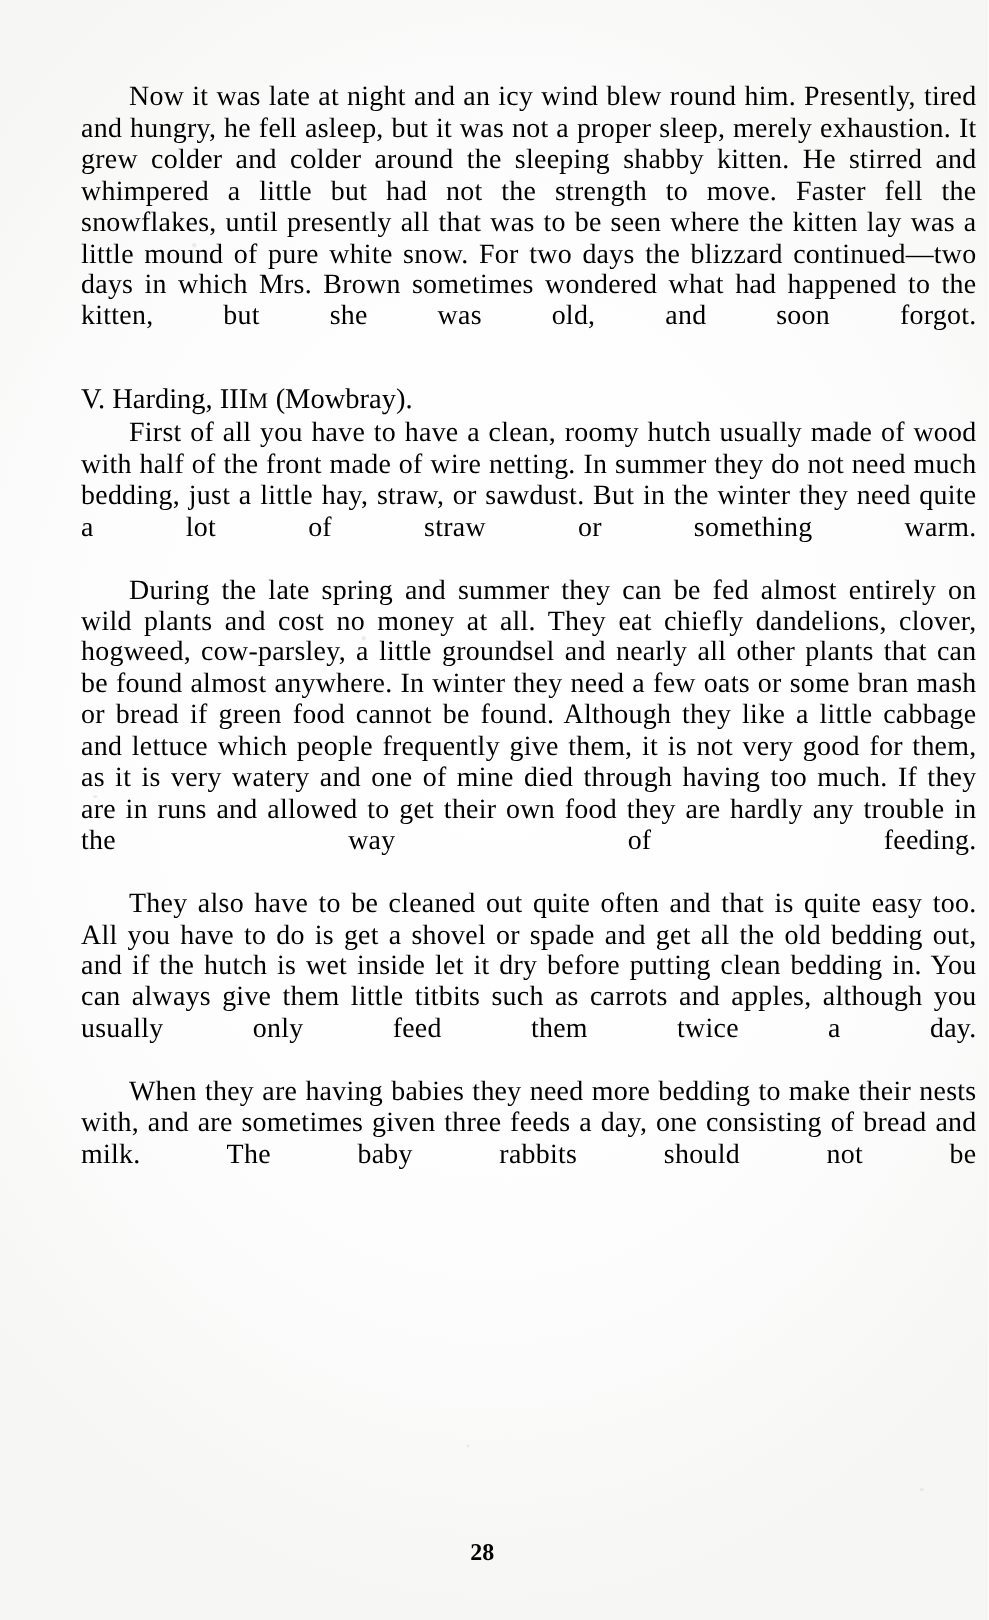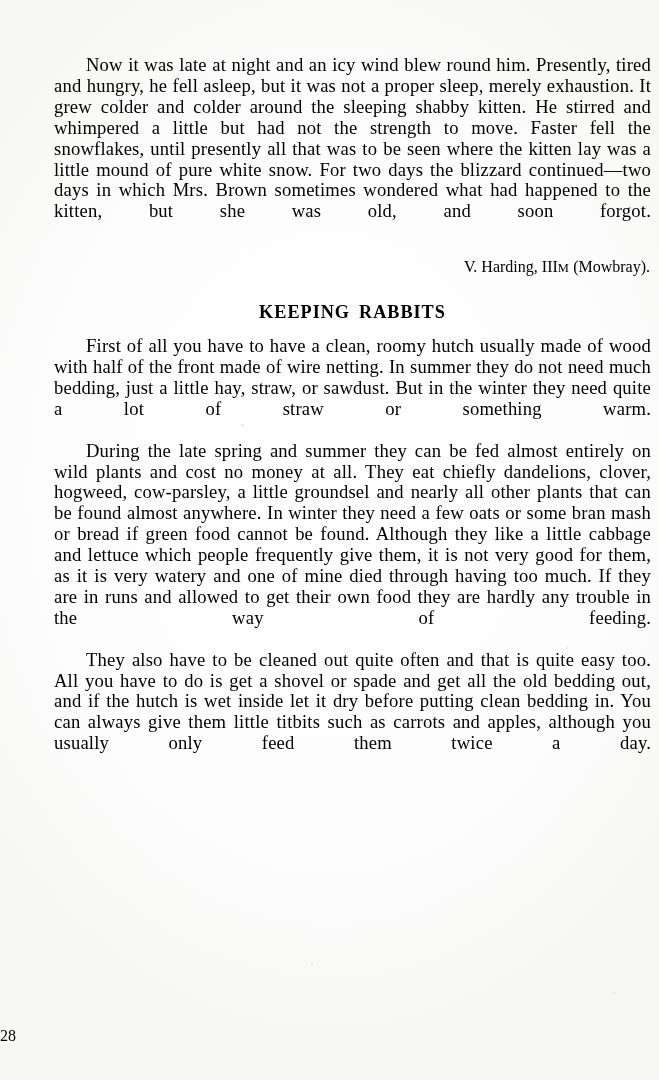--- a/index.html
+++ b/index.html
@@ -54,22 +54,21 @@
   
   p.para::after {
     content: "";
     display: inline-block;
     width: 100%;
   }
 
   .byline {
     margin: 0;
     padding-top: 14px;
-    text-align: right;
-    font-size: 16px;
+    font-size: 19px;
     line-height: 20.9px;
     padding-right: 1px;
   }
   .byline .smallcaps {
     font-size: 0.78em;
     letter-spacing: .02em;
   }
 
   h2.heading {
     margin: 0;
@@ -81,22 +80,24 @@
     font-weight: bold;
     letter-spacing: .055em;
   }
   h2.heading .gap { display: inline-block; width: 9px; }
 
   .pageno {
     position: absolute;
     left: 0;
     right: 16px;
     top: 1027px;
+    text-align: center;
     font-size: 16px;
     line-height: 18px;
+    font-weight: bold;
   }
 
   
   .textblock, .pageno {
     text-rendering: optimizeLegibility;
     filter: contrast(1.06) saturate(0);
   }
 </style>
 </head>
 <body>
@@ -112,25 +113,25 @@
 </div>
 
 <div class="textblock">
 
   <p class="para">Now it was late at night and an icy wind blew round him. Presently, tired and hungry, he fell asleep, but it was not a proper sleep, merely exhaustion.  It grew colder and colder around the sleeping shabby kitten.  He stirred and whimpered a little but had not the strength to move.  Faster fell the snowflakes, until presently all that was to be seen where the kitten lay was a little mound of pure white snow.  For two days the blizzard continued—two days in which Mrs. Brown sometimes wondered what had happened to the kitten, but she was old, and soon forgot.</p>
 
 
 
   <p class="byline"><span>V. Harding,</span> <span>III</span><span class="smallcaps">M</span> <span>(Mowbray).</span></p>
 
-  <h2 class="heading"><span>KEEPING</span><span class="gap"></span><span>RABBITS</span></h2>
 
 
   <p class="para">First of all you have to have a clean, roomy hutch usually made of wood with half of the front made of wire netting.  In summer they do not need much bedding, just a little hay, straw, or sawdust.  But in the winter they need quite a lot of straw or something warm.</p>
 
   <p class="para">During the late spring and summer they can be fed almost entirely on wild plants and cost no money at all.  They eat chiefly dandelions, clover, hogweed, cow-parsley, a little groundsel and nearly all other plants that can be found almost anywhere.  In winter they need a few oats or some bran mash or bread if green food cannot be found.  Although they like a little cabbage and lettuce which people frequently give them, it is not very good for them, as it is very watery and one of mine died through having too much.  If they are in runs and allowed to get their own food they are hardly any trouble in the way of feeding.</p>
 
   <p class="para">They also have to be cleaned out quite often and that is quite easy too.  All you have to do is get a shovel or spade and get all the old bedding out, and if the hutch is wet inside let it dry before putting clean bedding in.  You can always give them little titbits such as carrots and apples, although you usually only feed them twice a day.</p>
 
+  <p class="para">When they are having babies they need more bedding to make their nests with, and are sometimes given three feeds a day, one consisting of bread and milk.  The baby rabbits should not be</p>
 
 </div>
 
 <div class="pageno">28</div>
 
 </body></html>

